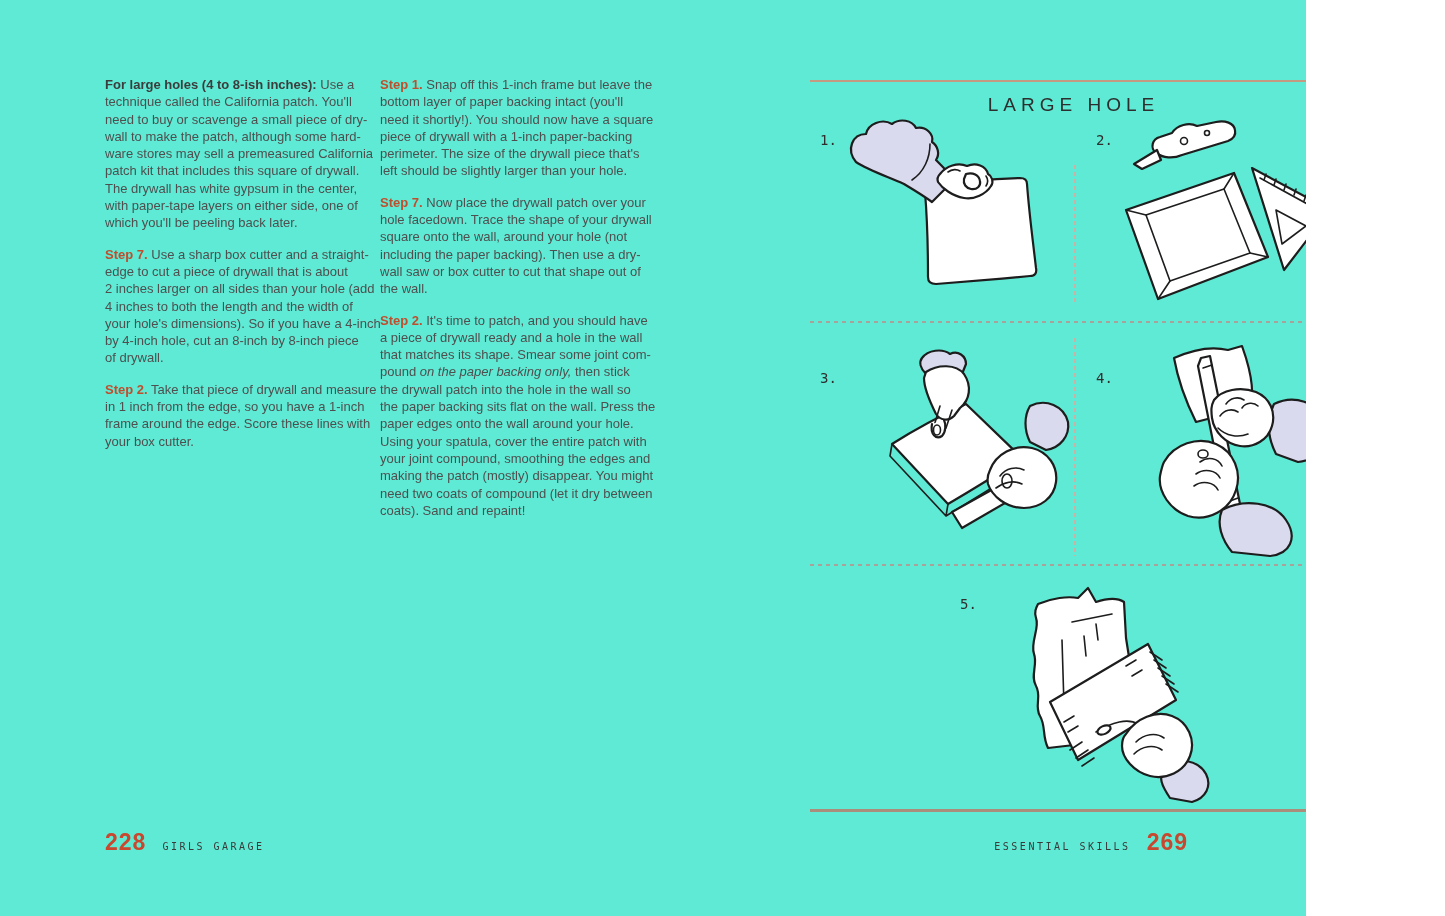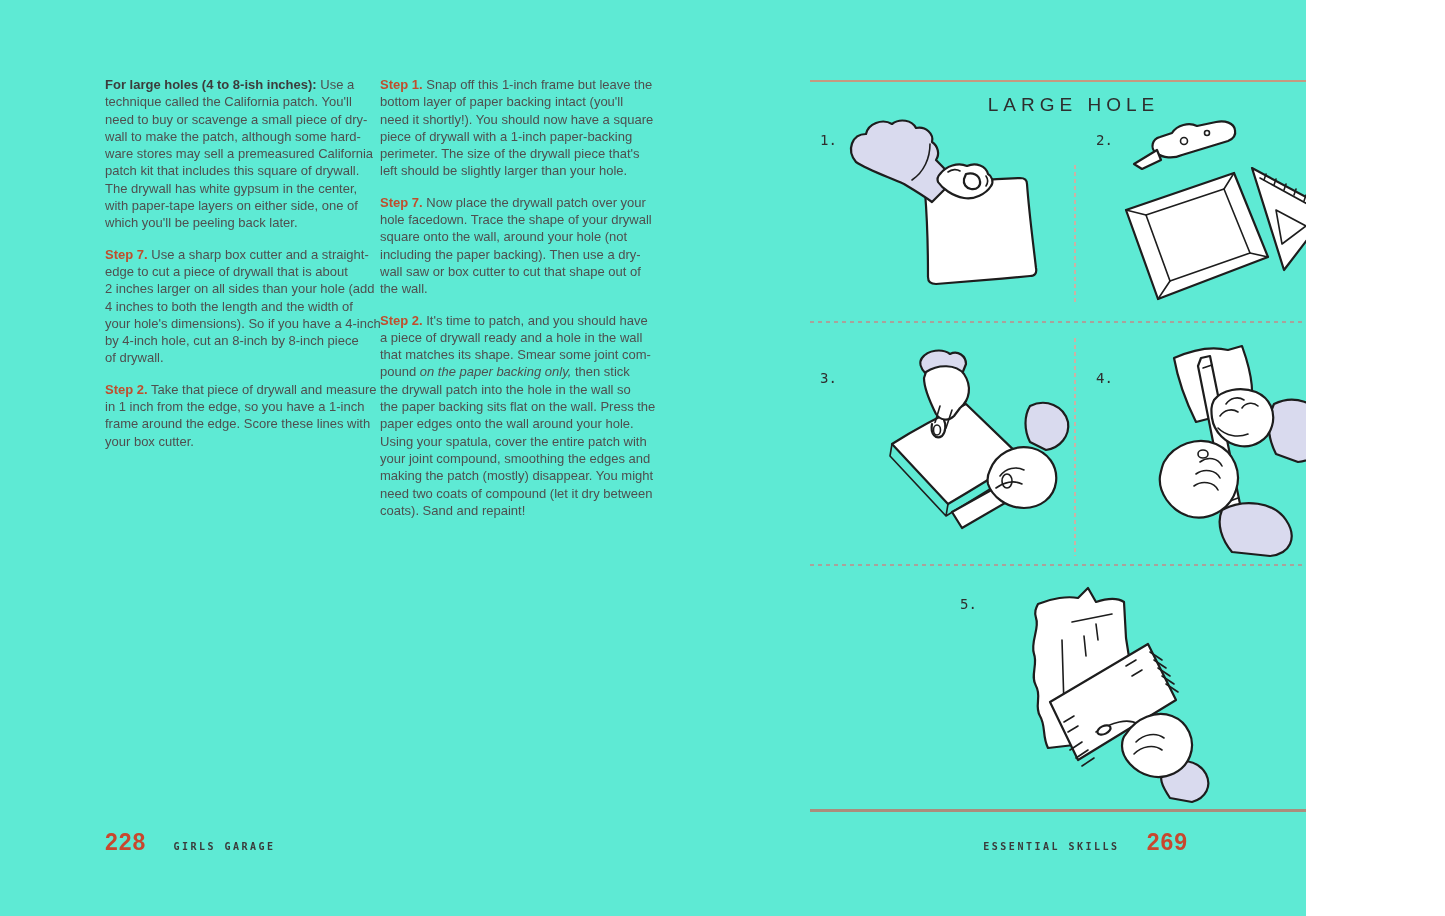--- a/index.html
+++ b/index.html
@@ -9,25 +9,25 @@
   
   .col{position:absolute;font-size:13px;line-height:17.3px;color:#4f4f4f;}
   .col1{left:105px;top:76px;width:285px;}
   .col2{left:380px;top:76px;width:300px;}
   .para{margin:0 0 14px 0;white-space:pre;}
   .lead{font-weight:bold;color:#3c3c3c;}
   .step{font-weight:bold;color:#bf4e2d;}
   .ital{}
 
   
-  .footer{position:absolute;display:flex;align-items:baseline;gap:27px;justify-content:space-between;}
+  .footer{position:absolute;display:flex;align-items:baseline;gap:16px;justify-content:space-between;}
   .footer-left{left:105px;top:829px;}
   .footer-right{right:118px;top:829px;}
   .pagenum{font-size:23px;font-weight:bold;color:#c8472e;letter-spacing:1px;}
-  .runhead{font-family:"DejaVu Sans Mono",monospace;font-size:10px;font-weight:bold;
+  .runhead{font-family:"DejaVu Sans Mono",monospace;font-size:10px;font-weight:normal;
            letter-spacing:2.5px;color:#3a3a3a;}
 
   
   .page-right{position:absolute;left:808px;top:70px;width:531px;height:748px;}
   .rule{position:absolute;left:2px;width:527px;}
   .rule-top{top:10px;height:2px;background:#c49a80;}
   .rule-bottom{top:739px;height:3px;background:#ab8d7c;}
   .rp-title{position:absolute;top:24px;left:0;width:100%;margin:0;text-align:center;
             font-size:19px;font-weight:500;letter-spacing:5px;color:#2e2e2e;}
   .panel-num{position:absolute;font-family:"DejaVu Sans Mono",monospace;font-size:14px;color:#2f2f2f;}

